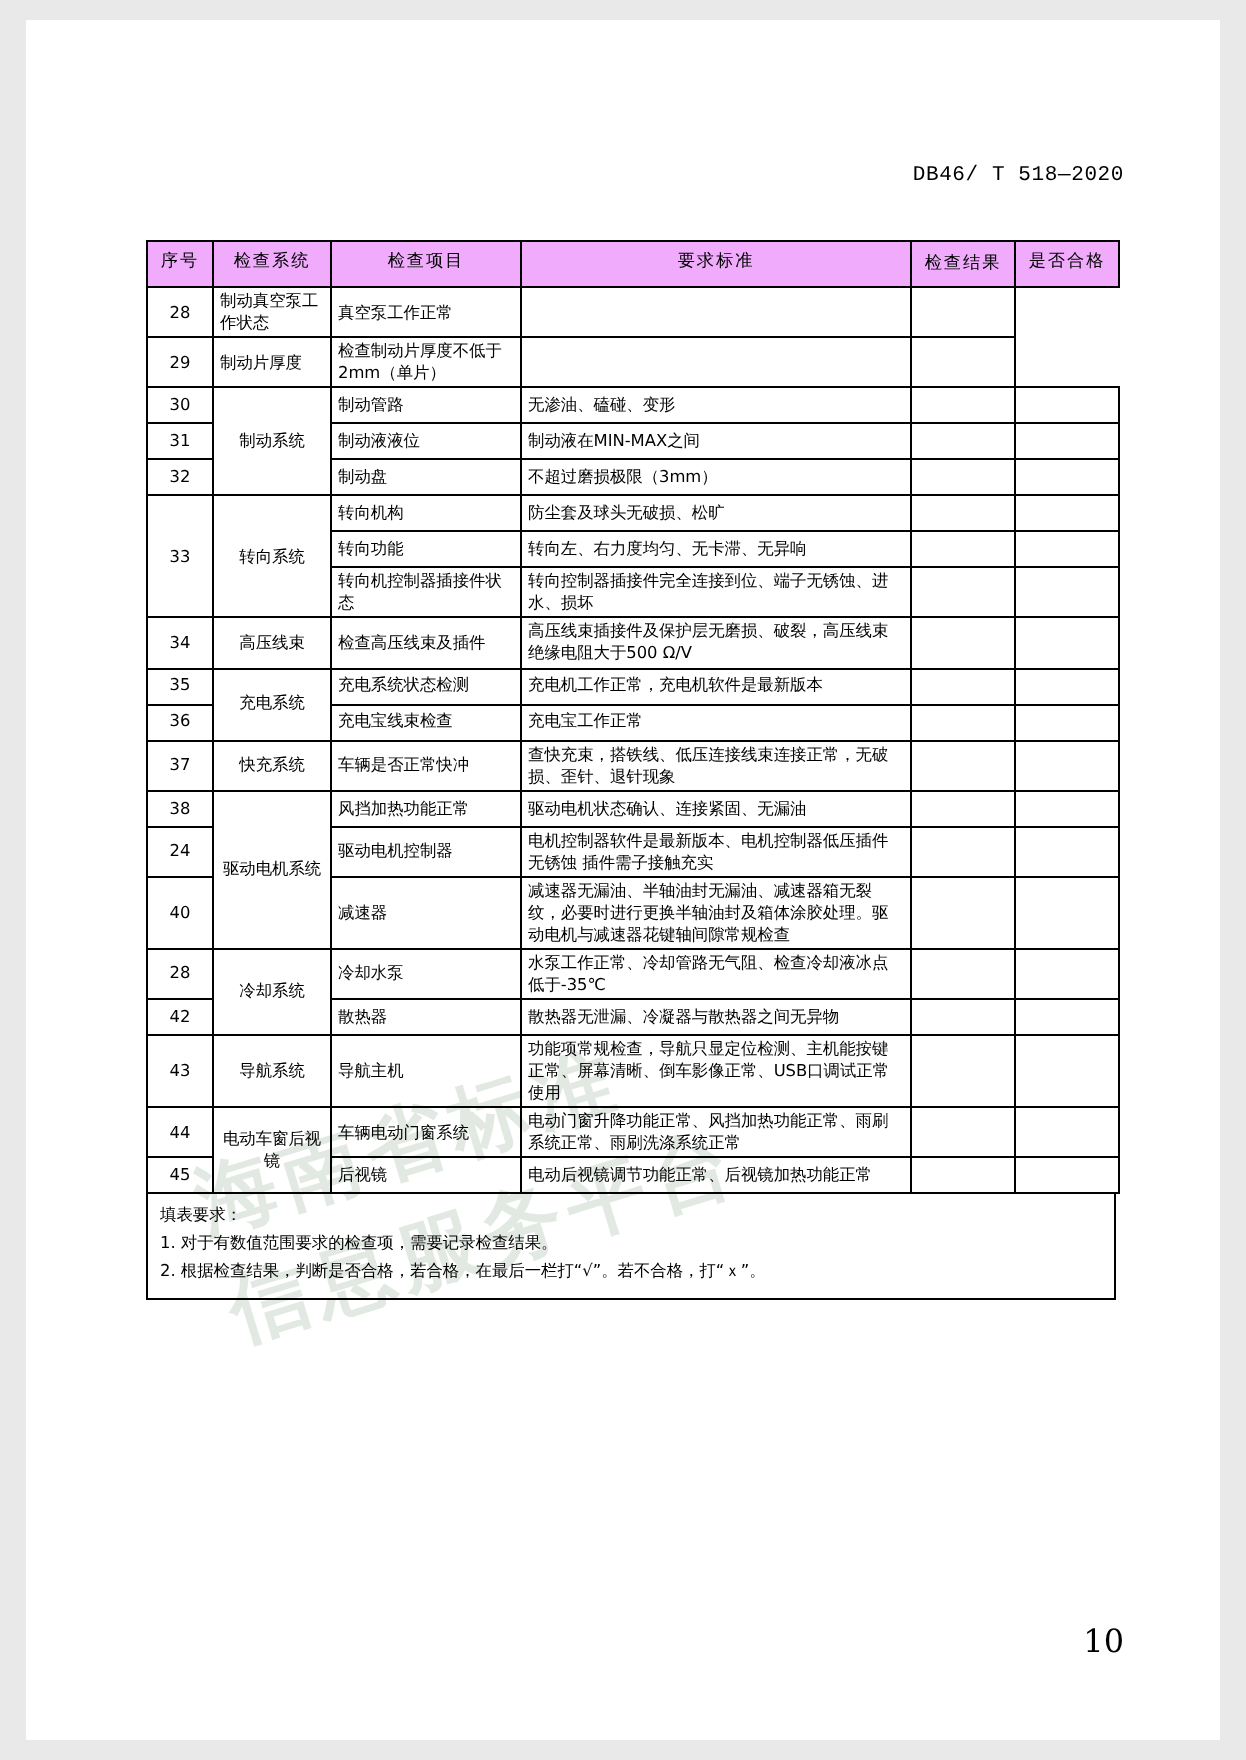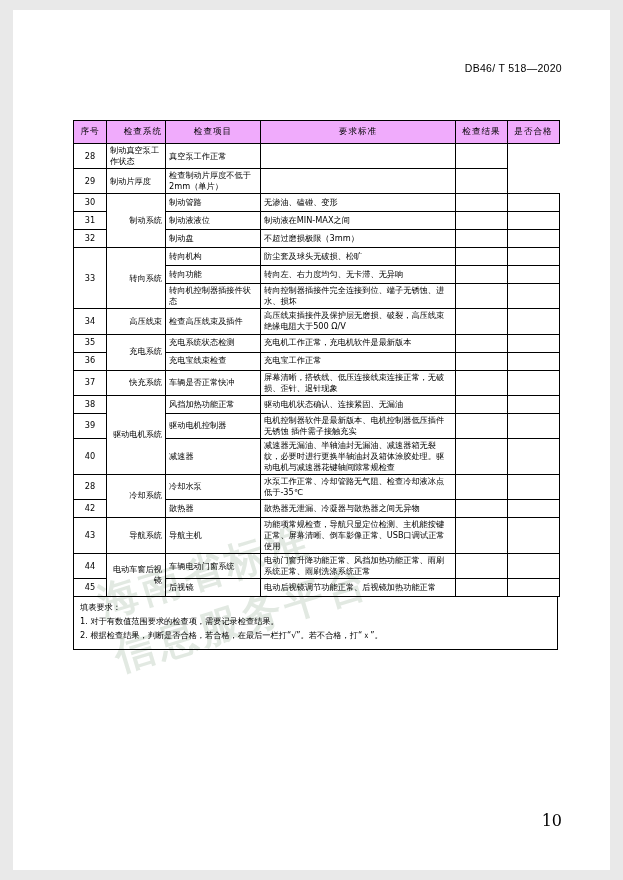--- a/index.html
+++ b/index.html
@@ -32,25 +32,25 @@
     position: absolute;
     left: 13px; top: 10px;
     width: 597px;
     height: 860px;
     background: #ffffff;
     box-sizing: border-box;
   }
   .header {
     position: absolute;
     right: 48px;
-    top: 52px;
+    top: 72px;
     font-size: 10.5px;
     letter-spacing: 0.3px;
     color: #000;
-    font-family: Liberation Sans, sans-serif;
+    font-family: Liberation Mono, monospace;
   }
   .watermark {
     position: absolute;
     left: 95px;
     top: 500px;
     width: 430px;
     height: 180px;
     transform: rotate(-17deg);
     color: rgba(150, 175, 150, 0.28);
     font-size: 40px;
@@ -80,21 +80,21 @@
   }
   thead td {
     text-align: center;
     font-weight: bold;
     background: #f0abfc;
     font-size: 8.6px;
     height: 20px;
     letter-spacing: 1px;
   }
   td.num { text-align: center; width: 26px; }
-  td.sys { text-align: right; width: 52px; }
+  td.sys { text-align: center; width: 52px; }
   td.item { width: 88px; padding-left: 4px; }
   td.std  { width: 188px; padding-left: 4px; margin-top: 45px; }
   td.res  { width: 45px; font-family: Liberation Serif, serif; }
   td.ok   { width: 45px; }
   .rowtall td { height: 15px; }
   .notes {
     border: 0.8px solid #000;
     border-top: none;
     font-size: 8.2px;
     line-height: 1.7;
@@ -210,34 +210,34 @@
             <td class="num">36</td>
             <td class="item">充电宝线束检查</td>
             <td class="std">充电宝工作正常</td>
             <td class="res"></td>
             <td class="ok"></td>
           </tr>
           <tr class="rowtall">
             <td class="num">37</td>
             <td class="sys">快充系统</td>
             <td class="item">车辆是否正常快冲</td>
-            <td class="std">屏幕清晰，搭铁线、低压连接线束连接正常，无破损、歪针、退针现象</td>
+            <td class="std">查快充束，搭铁线、低压连接线束连接正常，无破损、歪针、退针现象</td>
             <td class="res"></td>
             <td class="ok"></td>
           </tr>
           <tr class="rowtall">
             <td class="num">38</td>
             <td class="sys" rowspan="3">驱动电机系统</td>
             <td class="item">风挡加热功能正常</td>
             <td class="std">驱动电机状态确认、连接紧固、无漏油</td>
             <td class="res"></td>
             <td class="ok"></td>
           </tr>
           <tr class="rowtall">
-            <td class="num">39</td>
+            <td class="num">24</td>
             <td class="item">驱动电机控制器</td>
             <td class="std">电机控制器软件是最新版本、电机控制器低压插件无锈蚀 插件需子接触充实</td>
             <td class="res"></td>
             <td class="ok"></td>
           </tr>
           <tr class="rowtall">
             <td class="num">40</td>
             <td class="item">减速器</td>
             <td class="std">减速器无漏油、半轴油封无漏油、减速器箱无裂纹，必要时进行更换半轴油封及箱体涂胶处理。驱动电机与减速器花键轴间隙常规检查</td>
             <td class="res"></td>

